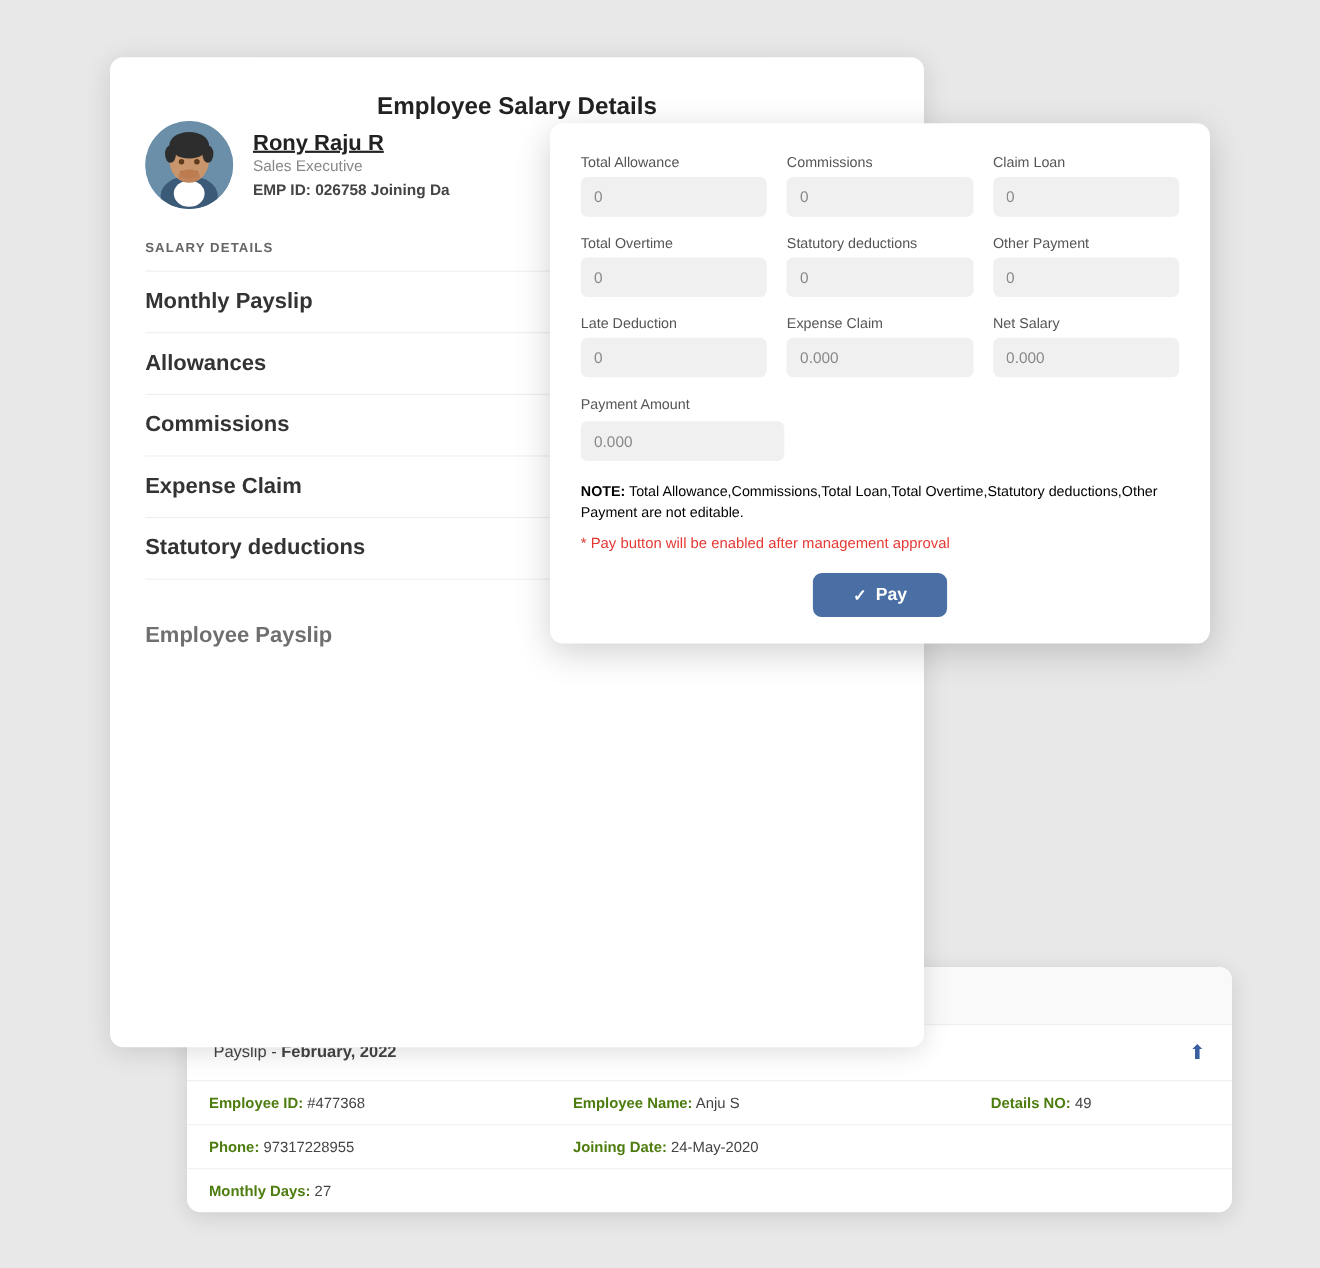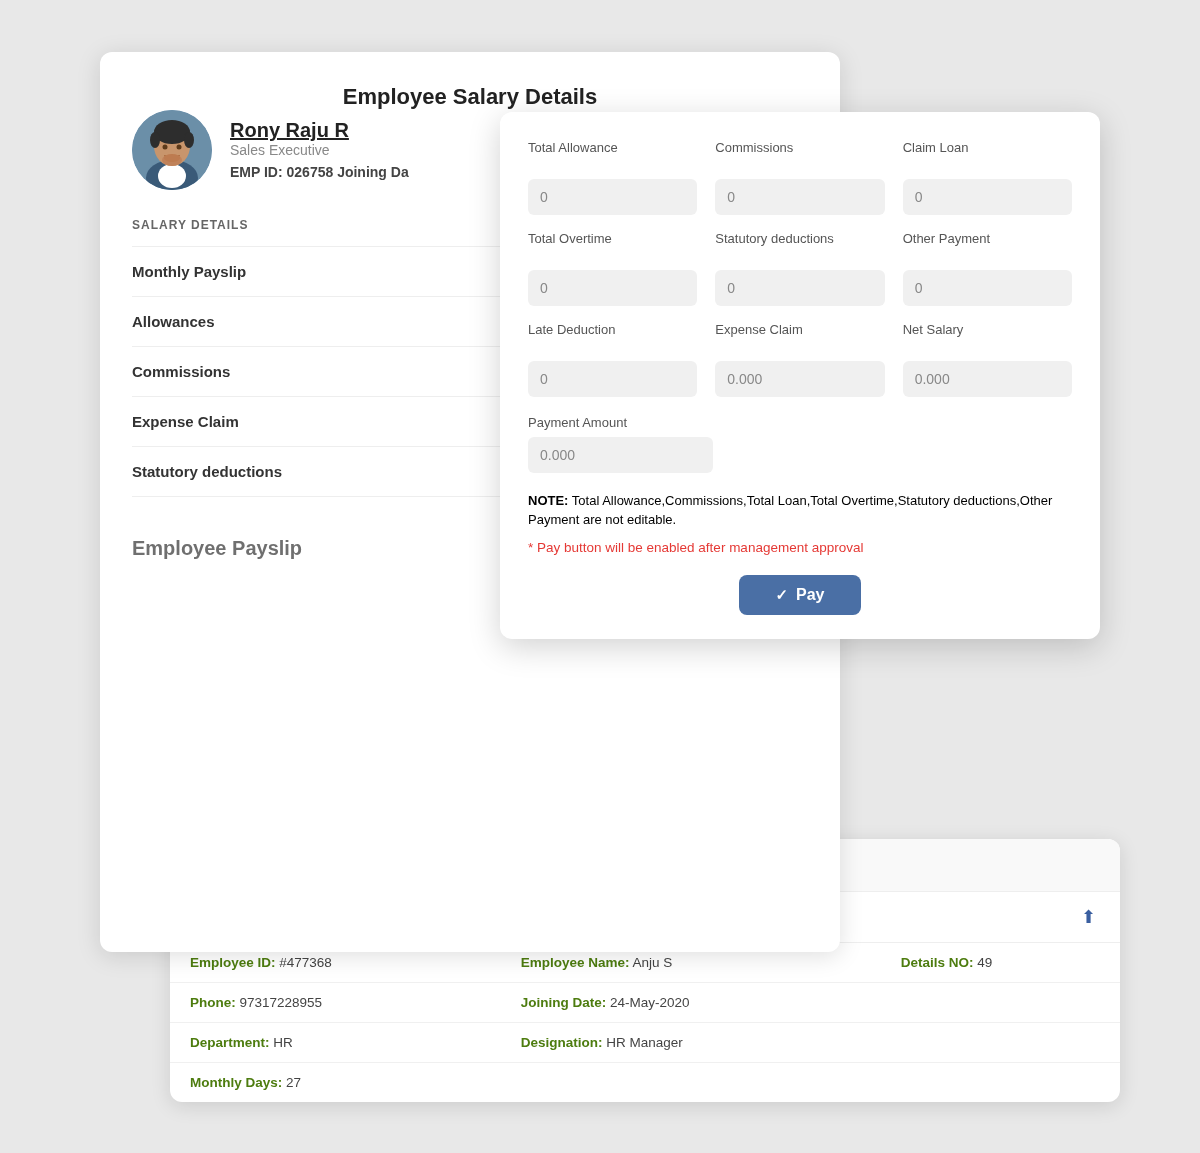--- a/index.html
+++ b/index.html
@@ -94,21 +94,21 @@
     }
 
     .nav-list {
       list-style: none;
       border-top: 1px solid #eee;
     }
 
     .nav-item {
       padding: 16px 0;
       border-bottom: 1px solid #eee;
-      font-size: 15px;
+      font-size: 20px;
       font-weight: 600;
       color: #333;
       cursor: pointer;
     }
 
     .payslip-table {
       width: 100%;
       border-collapse: collapse;
     }
 
@@ -145,21 +145,21 @@
     .modal-grid {
       display: grid;
       grid-template-columns: 1fr 1fr 1fr;
       gap: 16px 18px;
       margin-bottom: 16px;
     }
 
     .field-group {
       display: flex;
       flex-direction: column;
-      gap: 24px;
+      gap: 6px;
     }
 
     .field-label {
       font-size: 13px;
       color: #555;
       font-weight: 500;
     }
 
     .field-input {
       background: #f0f0f0;
@@ -347,25 +347,20 @@
         <td><strong>Employee ID:</strong> #477368</td>
         <td><strong>Employee Name:</strong> Anju S</td>
         <td><strong>Details NO:</strong> 49</td>
       </tr>
       <tr>
         <td><strong>Phone:</strong> 97317228955</td>
         <td><strong>Joining Date:</strong> 24-May-2020</td>
         <td></td>
       </tr>
       <tr>
-        <td><strong>Department:</strong> HR</td>
-        <td><strong>Designation:</strong> HR Manager</td>
-        <td></td>
-      </tr>
-      <tr>
         <td><strong>Monthly Days:</strong> 27</td>
         <td></td>
         <td></td>
       </tr>
     </tbody>
       </table>
   </div>
 
 </div>
 

